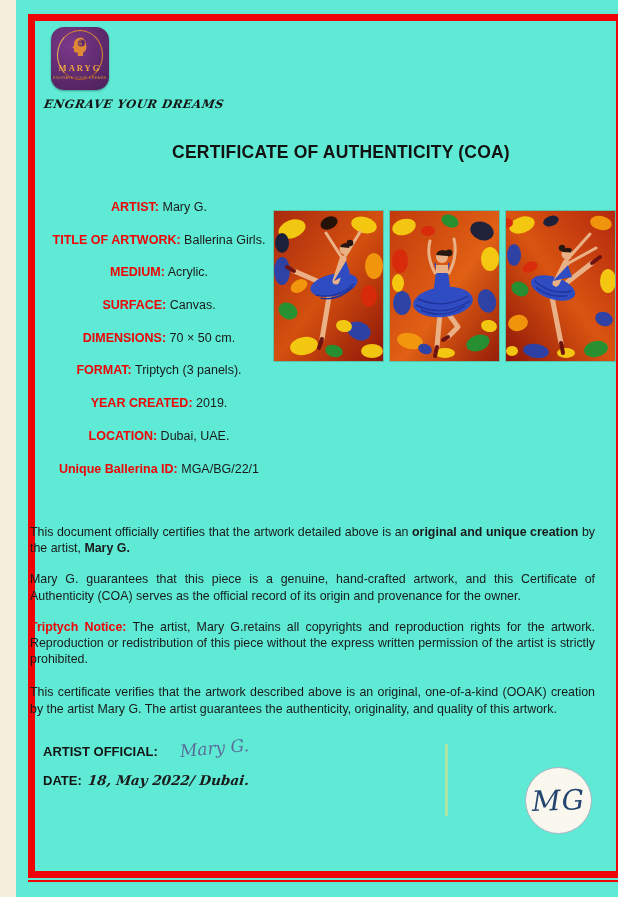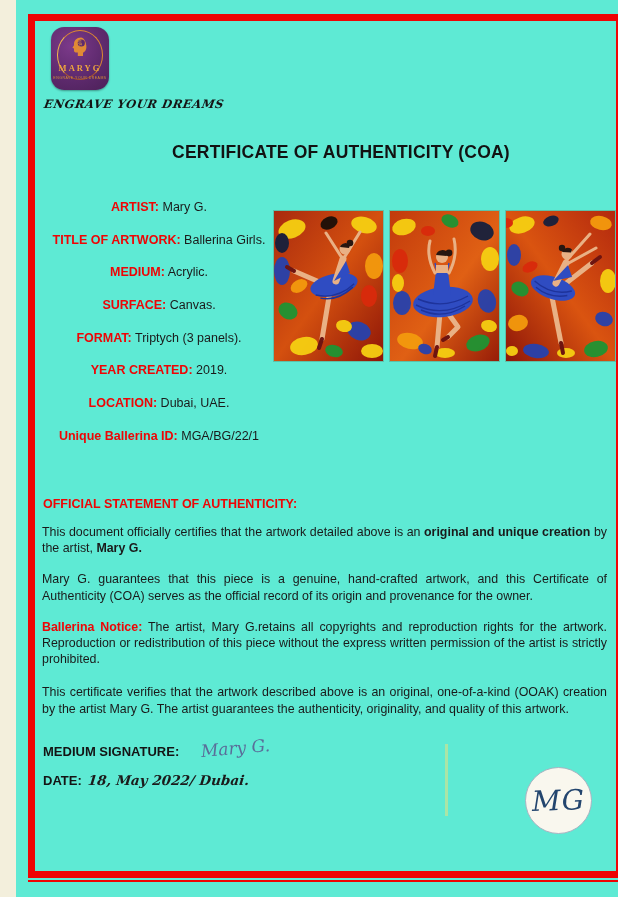--- a/index.html
+++ b/index.html
@@ -36,21 +36,21 @@
   .field { height:32.7px; font-size:12.5px; white-space:nowrap; }
   .field .lab { color:#ee0505; font-weight:bold; }
   .field .val { color:#1a1a1a; }
 
   
   .triptych { position:absolute; left:258px; top:211px; display:flex; gap:7px; }
   .panel { width:109px; height:150px; display:block; box-shadow:0 0 0 1px rgba(90,70,40,.25); }
 
   .statement-heading { position:absolute; left:27px; top:497px; font-size:12.5px; font-weight:bold; color:#ee0505; }
 
-  .paragraphs { position:absolute; left:26px; top:524px; width:565px; }
+  .paragraphs { position:absolute; left:14px; top:524px; width:565px; }
   .paragraphs p { font-size:12.4px; color:#1a1a1a; line-height:16.2px; text-align:justify; margin-bottom:15px; }
   .b { font-weight:bold; }
   .red-b { color:#ee0505; font-weight:bold; }
   .paragraphs p.gap-lg { margin-bottom:17px; }
 
   .sig-row { position:absolute; left:27px; top:740px; font-size:13px; font-weight:bold; color:#141414; }
   .sig-script { display:inline-block; margin-left:22px; font-family:"DejaVu Serif", serif; font-style:italic;
                 font-size:17px; color:#5a6d99; transform:rotate(-5deg) translateY(-2px); font-weight:normal; }
   .date-row { position:absolute; left:27px; top:772px; font-size:13px; font-weight:bold; color:#141414; }
   .date-script { display:inline-block; margin-left:6px; font-family:"DejaVu Serif", serif; font-style:italic;
@@ -85,20 +85,21 @@
 
   <div class="tagline">ENGRAVE YOUR DREAMS</div>
 
   <div class="title">CERTIFICATE OF AUTHENTICITY (COA)</div>
 
   <div class="fields">
     <div class="field"><span class="lab">ARTIST:</span> <span class="val">Mary G.</span></div>
     <div class="field"><span class="lab">TITLE OF ARTWORK:</span> <span class="val">Ballerina Girls.</span></div>
     <div class="field"><span class="lab">MEDIUM:</span> <span class="val">Acrylic.</span></div>
     <div class="field"><span class="lab">SURFACE:</span> <span class="val">Canvas.</span></div>
+    <div class="field"><span class="lab">DIMENSIONS:</span> <span class="val">70 × 50 cm.</span></div>
     <div class="field"><span class="lab">FORMAT:</span> <span class="val">Triptych (3 panels).</span></div>
     <div class="field"><span class="lab">YEAR CREATED:</span> <span class="val">2019.</span></div>
     <div class="field"><span class="lab">LOCATION:</span> <span class="val">Dubai, UAE.</span></div>
     <div class="field"><span class="lab">Unique Ballerina ID:</span> <span class="val">MGA/BG/22/1</span></div>
   </div>
 
   <div class="triptych">
 
     <svg class="panel" viewBox="0 0 109 150">
       <defs>
@@ -221,31 +222,30 @@
         <path d="M47,70 L62,54 L66,66 Z" fill="#2f4cc2"></path>
         <path d="M59,51 L84,23" stroke="#e9b185" stroke-width="3" stroke-linecap="round"></path>
         <path d="M61,53 L90,37" stroke="#e9b185" stroke-width="3" stroke-linecap="round"></path>
         <circle cx="61" cy="43" r="5.5" fill="#e9b185"></circle>
         <path d="M56,41 a6,6 0 0 1 10,-2.5 l-1,3 z" fill="#281610"></path>
         <circle cx="56" cy="37" r="3.2" fill="#281610"></circle>
       </g>
     </svg>
   </div>
 
-  <div class="statement-heading">OFFICIAL STATEMENT OF AUTHENTICITY:</div>
 
   <div class="paragraphs">
     <p><span>This document officially certifies that the artwork detailed above is an </span><span class="b">original and unique creation</span><span> by the artist, </span><span class="b">Mary G.</span></p>
     <p>Mary G. guarantees that this piece is a genuine, hand-crafted artwork, and this Certificate of Authenticity (COA) serves as the official record of its origin and provenance for the owner.</p>
-    <p class="gap-lg"><span class="red-b">Ballerina Notice:</span><span> The artist, Mary G.retains all copyrights and reproduction rights for the artwork. Reproduction or redistribution of this piece without the express written permission of the artist is strictly prohibited.</span></p>
+    <p class="gap-lg"><span class="red-b">Triptych Notice:</span><span> The artist, Mary G.retains all copyrights and reproduction rights for the artwork. Reproduction or redistribution of this piece without the express written permission of the artist is strictly prohibited.</span></p>
     <p>This certificate verifies that the artwork described above is an original, one-of-a-kind (OOAK) creation by the artist Mary G. The artist guarantees the authenticity, originality, and quality of this artwork.</p>
   </div>
 
   <div class="sig-row">
-    <span>MEDIUM SIGNATURE:</span><span class="sig-script">Mary G.</span>
+    <span>ARTIST OFFICIAL:</span><span class="sig-script">Mary G.</span>
   </div>
 
   <div class="date-row">
     <span>DATE:</span><span class="date-script">18, May 2022/ Dubai.</span>
   </div>
 
   <div class="highlight-mark"></div>
 
   <div class="seal">
     <span class="seal-text">MG</span>

